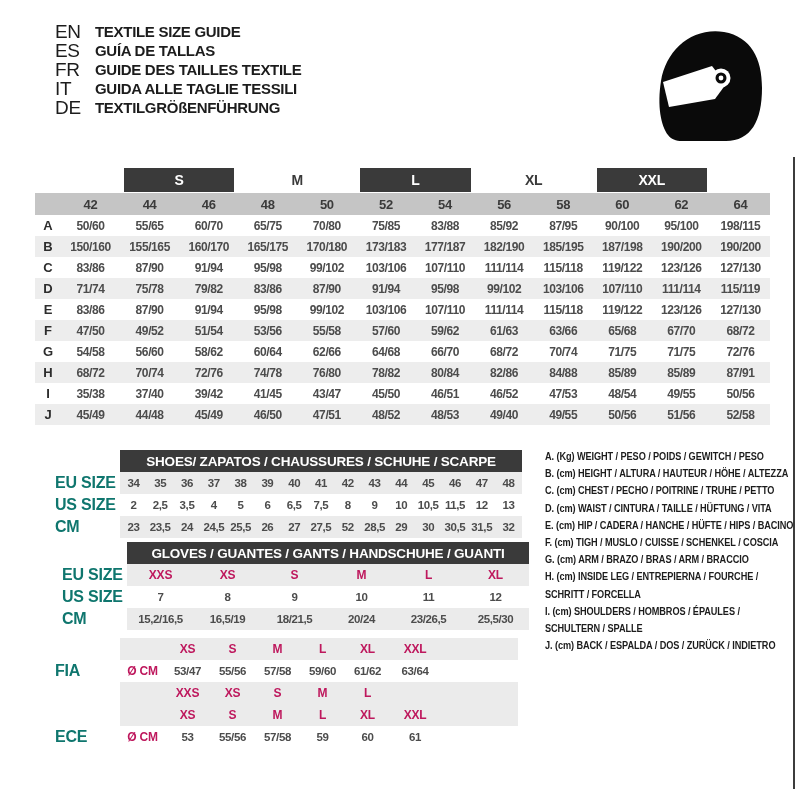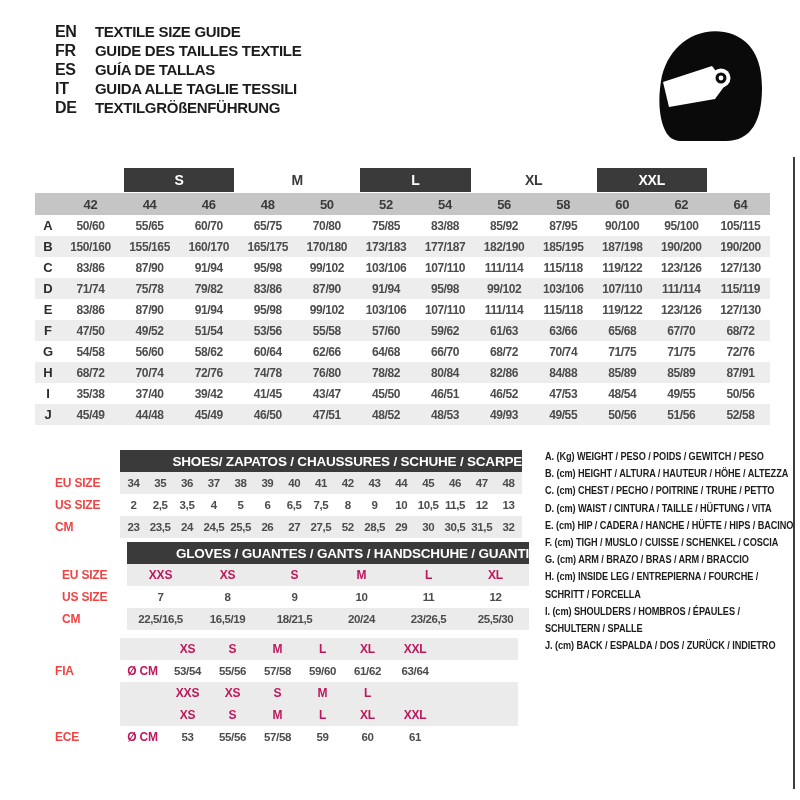--- a/index.html
+++ b/index.html
@@ -2,21 +2,21 @@
 <html><head>
 <meta charset="utf-8">
 <style>
   html,body{margin:0;padding:0;background:#fff;}
   .page{position:relative;width:800px;height:800px;background:#ffffff;overflow:hidden;
         font-family:"Liberation Sans",sans-serif;color:#1c1c1c;}
 
   
   .titles{position:absolute;left:55px;top:22px;}
   .title-row{display:flex;height:19px;align-items:center;}
-  .title-code{width:40px;font-weight:bold;font-size:16px;letter-spacing:-0.3px;color:#1c1c1c;}
+  .title-code{width:40px;font-weight:normal;font-size:19px;letter-spacing:-0.3px;color:#1c1c1c;}
   .title-text{font-weight:bold;font-size:15px;letter-spacing:-0.3px;color:#1c1c1c;white-space:nowrap;}
 
   
   .helmet-pict{position:absolute;left:653px;top:26px;width:112px;height:120px;}
 
   
   table{border-collapse:collapse;table-layout:fixed;}
   td{padding:0;margin:0;vertical-align:middle;}
   .main-table{position:absolute;left:35px;top:167px;width:735px;}
   .main-table td{text-align:center;font-weight:bold;}
@@ -26,22 +26,22 @@
   .gplain{font-size:14px;color:#3a3a3a;letter-spacing:-0.2px;}
   .band-row td{height:22px;background:#c5c5c5;font-size:13px;color:#3b3b3b;letter-spacing:-0.3px;}
   .data-row td{height:21px;font-size:12px;color:#4c4c4c;letter-spacing:-0.4px;white-space:nowrap;}
   .data-row td.rowlabel{font-size:13px;color:#2d2d2d;letter-spacing:0;}
   .data-row.shaded td{background:#ededed;}
 
   
   .section-table{position:absolute;}
   .section-table td{text-align:center;font-weight:bold;font-size:11.5px;color:#4c4c4c;
                     height:22px;letter-spacing:-0.4px;white-space:nowrap;}
-  .section-table td.sec-label{text-align:left;font-size:12px;color:#ef4444;letter-spacing:-0.2px;margin-left:24px;}
-  .section-table td.bar-cell{background:#3a3a3a;color:#ffffff;text-align:right;
+  .section-table td.sec-label{text-align:left;font-size:16px;color:#0f766e;letter-spacing:-0.2px;margin-left:24px;}
+  .section-table td.bar-cell{background:#3a3a3a;color:#ffffff;text-align:center;
                     font-size:13.5px;letter-spacing:-0.2px;}
   .section-table td.shaded{background:#ebebeb;}
   .section-table td.inlabel{font-size:12px;color:#be185d;letter-spacing:-0.2px;}
 
   
   .legend{position:absolute;left:545px;top:448px;transform:scaleX(0.85);transform-origin:left top;}
   .legend-line{font-weight:bold;font-size:10.8px;line-height:17.2px;color:#1c1c1c;
                letter-spacing:-0.1px;white-space:nowrap;}
 
   .right-line{position:absolute;left:793px;top:157px;width:2px;height:632px;background:#3c3c3c;}
@@ -50,26 +50,26 @@
 <body>
 
 <div class="page">
 
   <div class="titles">
       <div class="title-row">
         <span class="title-code">EN</span>
         <span class="title-text">TEXTILE SIZE GUIDE</span>
       </div>
       <div class="title-row">
+        <span class="title-code">ES</span>
+        <span class="title-text">GUÍA DE TALLAS</span>
+      </div>
+      <div class="title-row">
         <span class="title-code">FR</span>
         <span class="title-text">GUIDE DES TAILLES TEXTILE</span>
-      </div>
-      <div class="title-row">
-        <span class="title-code">ES</span>
-        <span class="title-text">GUÍA DE TALLAS</span>
       </div>
       <div class="title-row">
         <span class="title-code">IT</span>
         <span class="title-text">GUIDA ALLE TAGLIE TESSILI</span>
       </div>
       <div class="title-row">
         <span class="title-code">DE</span>
         <span class="title-text">TEXTILGRÖßENFÜHRUNG</span>
       </div>
     </div>
@@ -135,21 +135,21 @@
           <td>55/65</td>
           <td>60/70</td>
           <td>65/75</td>
           <td>70/80</td>
           <td>75/85</td>
           <td>83/88</td>
           <td>85/92</td>
           <td>87/95</td>
           <td>90/100</td>
           <td>95/100</td>
-          <td>105/115</td>
+          <td>198/115</td>
         </tr>
         <tr class="data-row shaded">
           <td class="rowlabel">B</td>
           <td>150/160</td>
           <td>155/165</td>
           <td>160/170</td>
           <td>165/175</td>
           <td>170/180</td>
           <td>173/183</td>
           <td>177/187</td>
@@ -266,21 +266,21 @@
         </tr>
         <tr class="data-row shaded">
           <td class="rowlabel">J</td>
           <td>45/49</td>
           <td>44/48</td>
           <td>45/49</td>
           <td>46/50</td>
           <td>47/51</td>
           <td>48/52</td>
           <td>48/53</td>
-          <td>49/93</td>
+          <td>49/40</td>
           <td>49/55</td>
           <td>50/56</td>
           <td>51/56</td>
           <td>52/58</td>
         </tr>
       </tbody>
   </table>
 
   <table class="section-table" id="shoes-table" style="left:55px;top:450px;width:467px;">
       <colgroup>
@@ -391,21 +391,21 @@
           <td class="sec-label">US SIZE</td>
           <td>7</td>
           <td>8</td>
           <td>9</td>
           <td>10</td>
           <td>11</td>
           <td>12</td>
         </tr>
         <tr>
           <td class="sec-label">CM</td>
-          <td class="shaded">22,5/16,5</td>
+          <td class="shaded">15,2/16,5</td>
           <td class="shaded">16,5/19</td>
           <td class="shaded">18/21,5</td>
           <td class="shaded">20/24</td>
           <td class="shaded">23/26,5</td>
           <td class="shaded">25,5/30</td>
         </tr>
       </tbody>
     </table>
 
   <table class="section-table" id="helmet-table" style="left:55px;top:638px;width:463px;">
@@ -428,21 +428,21 @@
           <td class="shaded inlabel">S</td>
           <td class="shaded inlabel">M</td>
           <td class="shaded inlabel">L</td>
           <td class="shaded inlabel">XL</td>
           <td class="shaded inlabel">XXL</td>
           <td class="shaded"></td>
         </tr>
         <tr>
           <td class="sec-label">FIA</td>
           <td class=" inlabel">Ø CM</td>
-          <td>53/54</td>
+          <td>53/47</td>
           <td>55/56</td>
           <td>57/58</td>
           <td>59/60</td>
           <td>61/62</td>
           <td>63/64</td>
           <td></td>
         </tr>
         <tr>
           <td class="sec-label"></td>
           <td class="shaded"></td>

